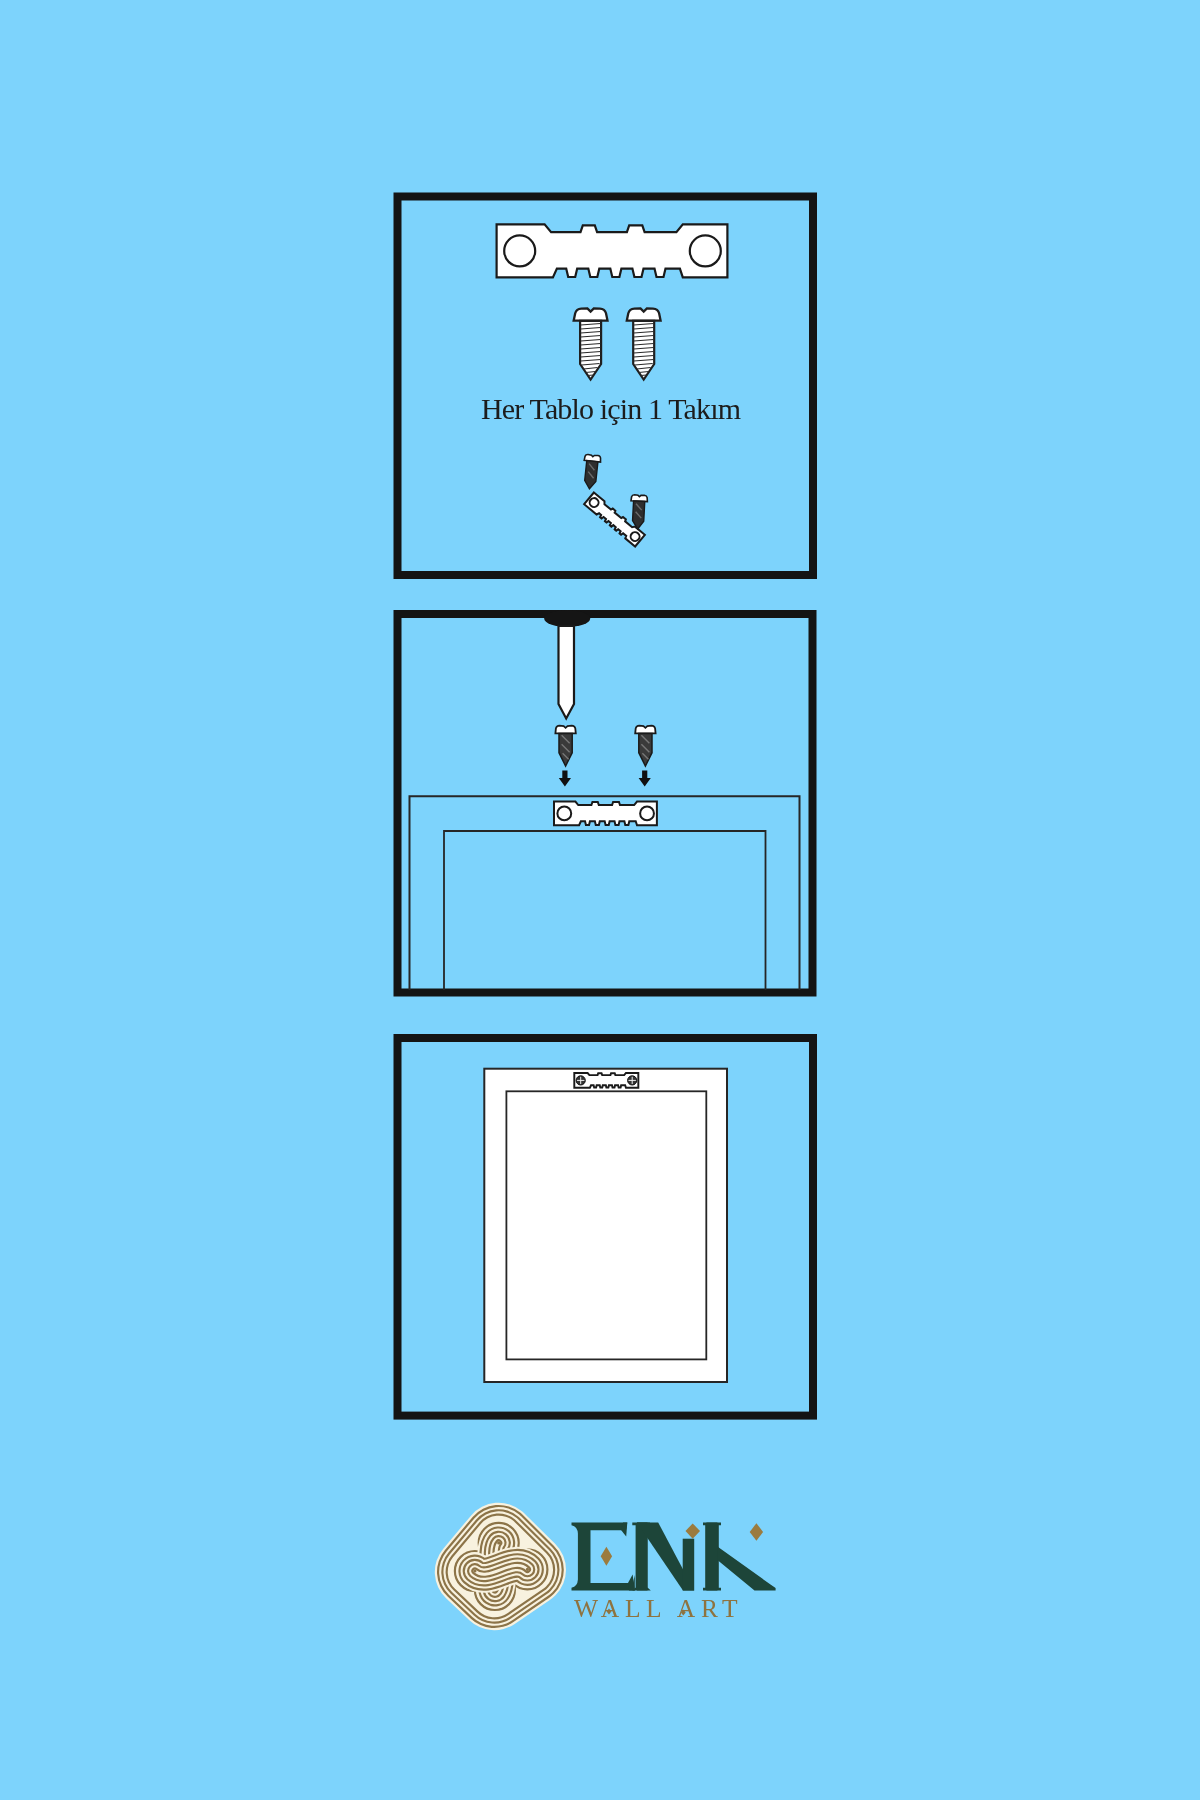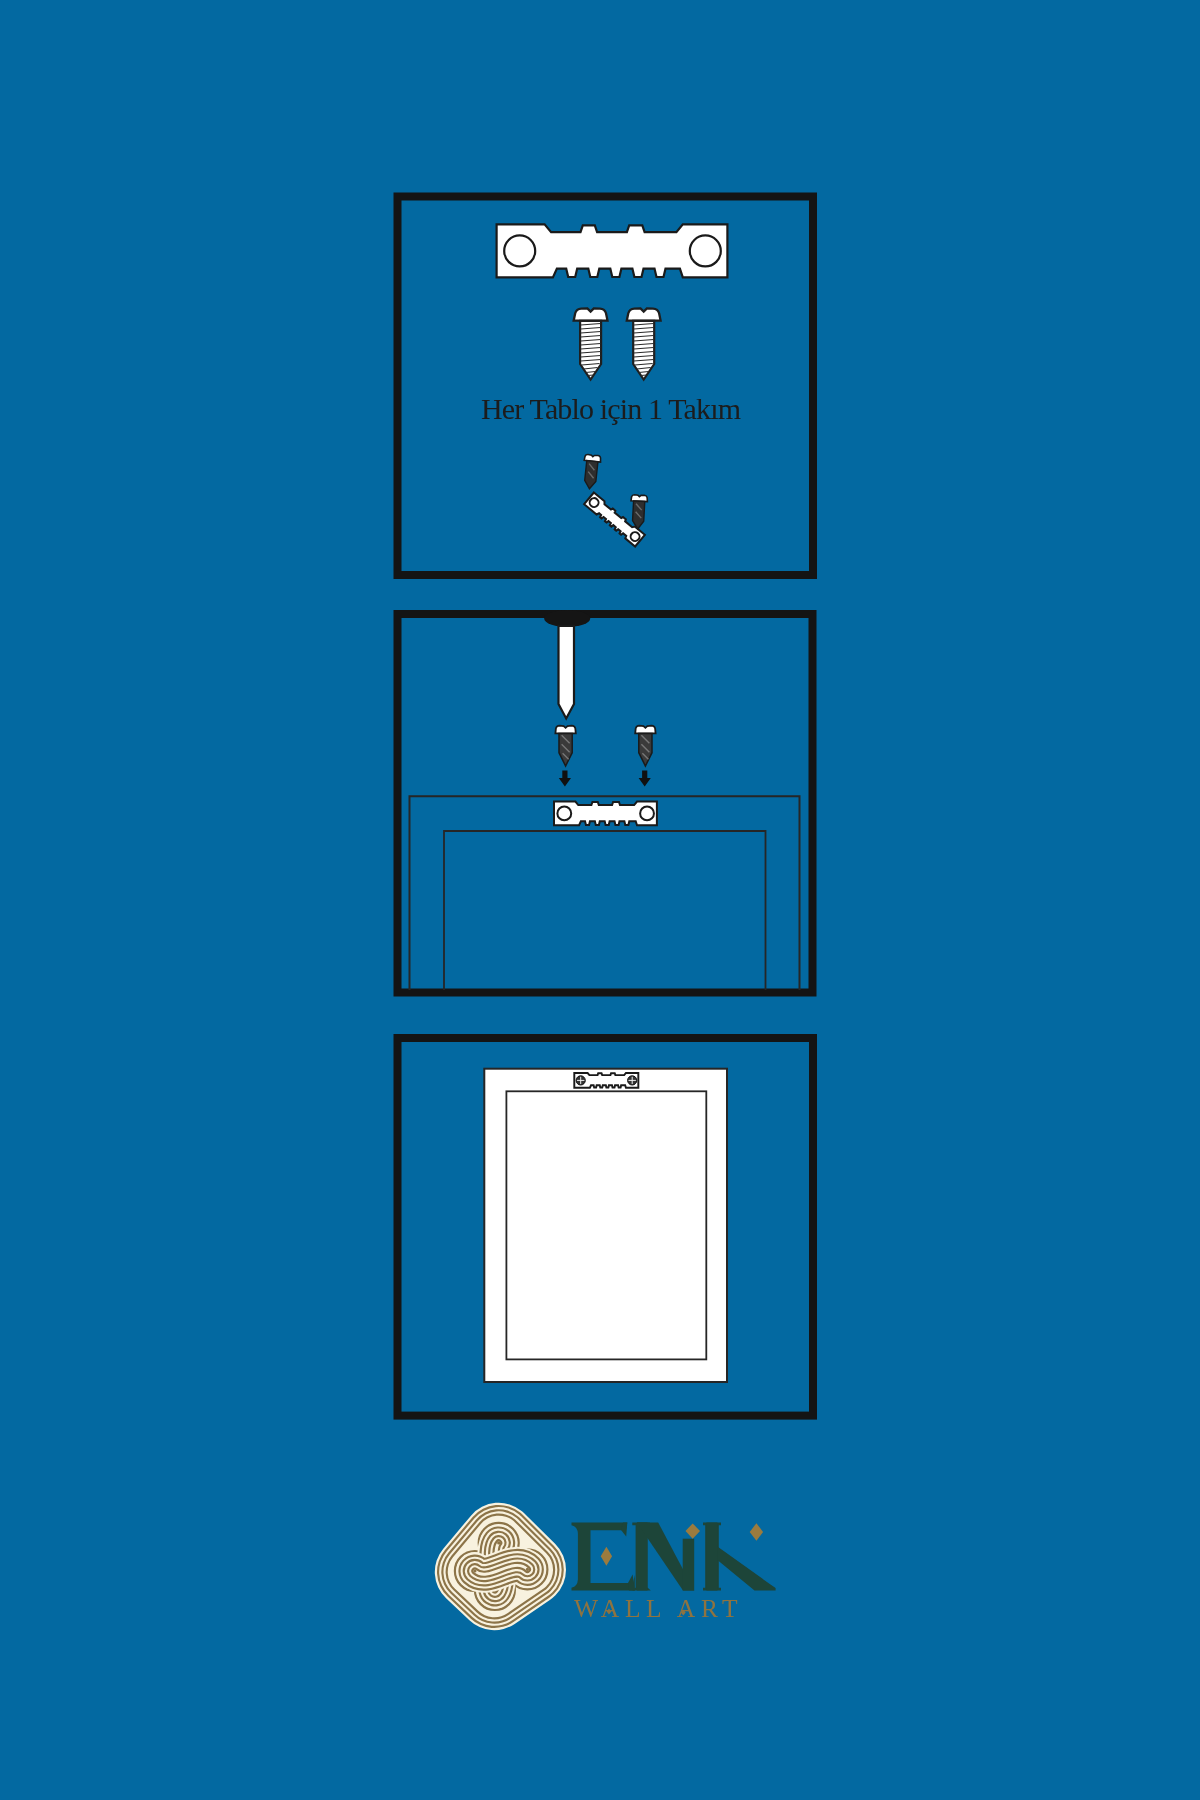--- a/index.html
+++ b/index.html
@@ -1,16 +1,16 @@
 <!DOCTYPE html>
 <html><head>
 <meta charset="utf-8">
 <style>
   html,body{margin:0;padding:0;background:#ffffff;}
-  #page{position:relative;width:1200px;height:1800px;background:#0369a1;overflow:hidden;}
+  #page{position:relative;width:1200px;height:1800px;background:#7dd3fc;overflow:hidden;}
   svg{display:block;}
 </style>
 </head>
 <body>
 <div id="page">
 <svg width="1200" height="1800" viewBox="0 0 1200 1800">
 <defs>
 
   <path id="hangerplate" d="M0,0 H48 L54.5,7.7 H83.9 L86.2,1 H98.2 L100.5,7.7 H130.3 L132.6,1 H145.7 L148,7.7 H179.8 L186.2,0 H230.8 V53 H186.2 L183.3,44.2
     L168.9,44.2 L166.9,52.6 L159.9,52.6 L157.9,44.2

